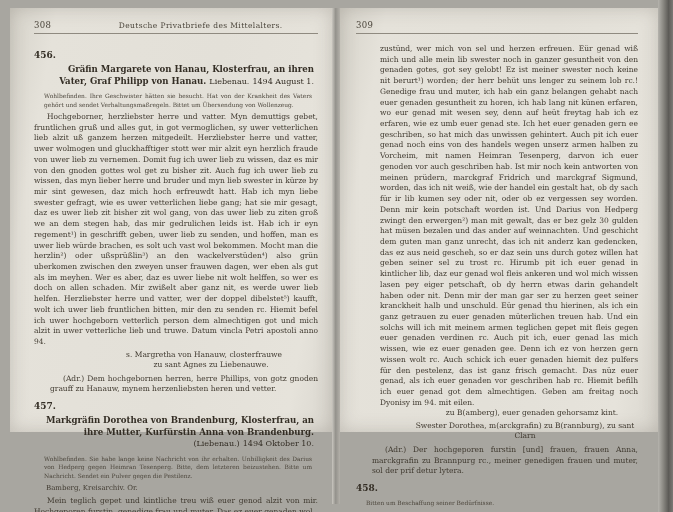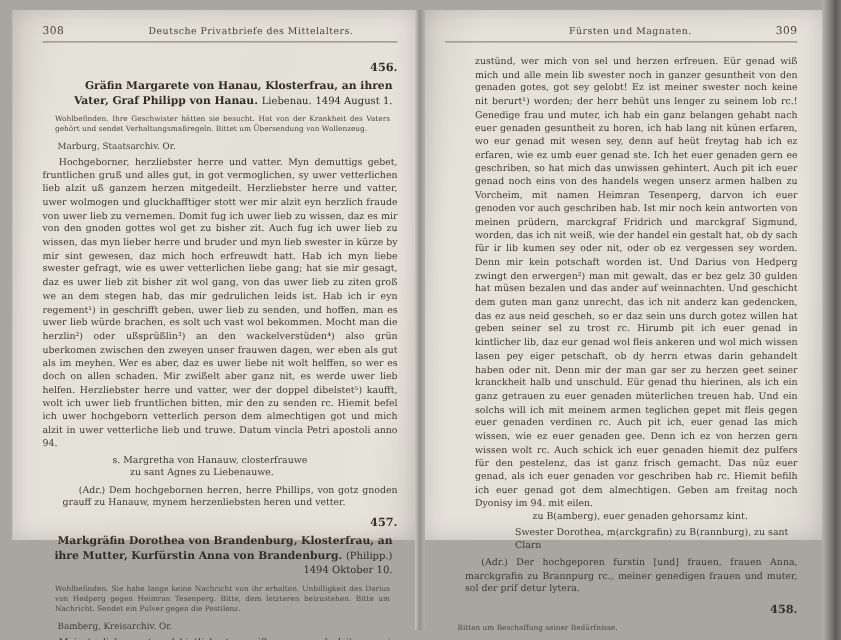--- a/index.html
+++ b/index.html
@@ -20,28 +20,28 @@
   .page.left{width:322px;margin-left:10px;padding:12px 14px 10px 24px;}
   .page.right{width:318px;padding:12px 20px 10px 16px;}
   .gutter{width:8px;height:496px;margin-top:8px;
     background:linear-gradient(90deg,#c9c6bf 0%,#94928c 45%,#b3b0a9 100%);}
   .edge{width:15px;height:512px;
     background:linear-gradient(90deg,#b5b3ad 0%,#8a8882 35%,#5d5b57 70%,#7b7975 100%);}
   .pagehead{display:flex;align-items:baseline;font-size:7.5px;letter-spacing:.4px;margin-bottom:10px;color:#4a443a;}
   .pagehead .num{font-size:8.5px;}
   .pagehead .title{flex:1;text-align:center;padding-left:32px;}
   .headrule{border-bottom:.5px solid #8f8a80;margin:-7px 0 10px 0;}
-  .secnum{text-align:right;font-weight:bold;font-size:9px;margin:6px 0 4px 0;color:#352f26;}
+  .secnum{text-align:left;font-weight:bold;font-size:9px;margin:6px 0 4px 0;color:#352f26;}
   .heading{text-align:right;font-weight:bold;font-size:8.6px;line-height:1.35;color:#332d24;margin:0 4px 3px 4px;}
   .heading .pd{font-weight:normal;font-size:8px;}
   .summary{font-size:5.9px;line-height:1.4;text-align:justify;margin:2px 6px 3px 10px;color:#4c463c;}
   .archive{font-size:7px;margin:1px 0 4px 12px;}
   .bodypar{font-size:7.5px;line-height:1.43;text-align:justify;text-indent:13px;margin:0;}
   .bodypar.cont{text-indent:0;margin-left:24px;}
-  .sig{font-size:7.5px;line-height:1.4;}
+  .sig{font-size:7.5px;text-align:center;line-height:1.4;}
   .sig.l1{padding-left:56px;margin-top:2px;}
   .sig.l2{padding-left:70px;}
   .addr{font-size:7.5px;line-height:1.43;text-align:justify;text-indent:13px;margin:3px 0 0 16px;}
 </style>
 </head>
 <body>
 
 <div class="spread">
 
   <div class="page left">
@@ -51,43 +51,41 @@
     </div>
     <div class="headrule"></div>
 
     <div class="secnum">456.</div>
     <div class="heading">
       <span>Gräfin Margarete von Hanau, Klosterfrau, an ihren Vater, Graf Philipp von Hanau.</span>
       <span class="pd">Liebenau.</span>
       <span class="pd">1494 August 1.</span>
     </div>
     <div class="summary">Wohlbefinden. Ihre Geschwister hätten sie besucht. Hat von der Krankheit des Vaters gehört und sendet Verhaltungsmaßregeln. Bittet um Übersendung von Wollenzeug.</div>
-    <div class="archive">Marburg, Staatsarchiv.  Or.</div>
     <p class="bodypar">Hochgeborner, herzliebster herre und vatter. Myn demuttigs gebet, fruntlichen gruß und alles gut, in got vermoglichen, sy uwer vetterlichen lieb alzit uß ganzem herzen mitgedeilt. Herzliebster herre und vatter, uwer wolmogen und gluckhafftiger stott wer mir alzit eyn herzlich fraude von uwer lieb zu vernemen. Domit fug ich uwer lieb zu wissen, daz es mir von den gnoden gottes wol get zu bisher zit. Auch fug ich uwer lieb zu wissen, das myn lieber herre und bruder und myn lieb swester in kürze by mir sint gewesen, daz mich hoch erfreuwdt hatt. Hab ich myn liebe swester gefragt, wie es uwer vetterlichen liebe gang; hat sie mir gesagt, daz es uwer lieb zit bisher zit wol gang, von das uwer lieb zu ziten groß we an dem stegen hab, das mir gedrulichen leids ist. Hab ich ir eyn regement¹) in geschrifft geben, uwer lieb zu senden, und hoffen, man es uwer lieb würde brachen, es solt uch vast wol bekommen. Mocht man die herzlin²) oder ußsprüßlin³) an den wackelverstüden⁴) also grün uberkomen zwischen den zweyen unser frauwen dagen, wer eben als gut als im meyhen. Wer es aber, daz es uwer liebe nit wolt helffen, so wer es doch on allen schaden. Mir zwißelt aber ganz nit, es werde uwer lieb helfen. Herzliebster herre und vatter, wer der doppel dibelstet⁵) kaufft, wolt ich uwer lieb fruntlichen bitten, mir den zu senden rc. Hiemit befel ich uwer hochgeborn vetterlich person dem almechtigen got und mich alzit in uwer vetterliche lieb und truwe. Datum vincla Petri apostoli anno 94.</p>
     <div class="sig l1">s. Margretha von Hanauw, closterfrauwe</div>
     <div class="sig l2">zu sant Agnes zu Liebenauwe.</div>
     <p class="addr">(Adr.) Dem hochgebornen herren, herre Phillips, von gotz gnoden grauff zu Hanauw, mynem herzenliebsten heren und vetter.</p>
 
     <div class="secnum">457.</div>
     <div class="heading">
       <span>Markgräfin Dorothea von Brandenburg, Klosterfrau, an ihre Mutter, Kurfürstin Anna von Brandenburg.</span>
-      <span class="pd">(Philipp.)</span>
+      <span class="pd">(Liebenau.)</span>
       <span class="pd">1494 Oktober 10.</span>
     </div>
     <div class="summary">Wohlbefinden. Sie habe lange keine Nachricht von ihr erhalten. Unbilligkeit des Darius von Hedperg gegen Heimran Tesenperg. Bitte, dem letzteren beizustehen. Bitte um Nachricht. Sendet ein Pulver gegen die Pestilenz.</div>
     <div class="archive">Bamberg, Kreisarchiv.  Or.</div>
     <p class="bodypar">Mein teglich gepet und kintliche treu wiß euer genod alzit von mir. Hochgeporen furstin, genedige frau und muter. Das ez euer genaden wol</p>
 
   </div>
 
   <div class="gutter"></div>
 
   <div class="page right">
     <div class="pagehead">
-      <span class="title">Fürsten und Magnaten.</span>
       <span class="num">309</span>
     </div>
     <div class="headrule"></div>
 
     <p class="bodypar cont">zustünd, wer mich von sel und herzen erfreuen. Eür genad wiß mich und alle mein lib swester noch in ganzer gesuntheit von den genaden gotes, got sey gelobt! Ez ist meiner swester noch keine nit berurt¹) worden; der herr behüt uns lenger zu seinem lob rc.! Genedige frau und muter, ich hab ein ganz belangen gehabt nach euer genaden gesuntheit zu horen, ich hab lang nit künen erfaren, wo eur genad mit wesen sey, denn auf heüt freytag hab ich ez erfaren, wie ez umb euer genad ste. Ich het euer genaden gern ee geschriben, so hat mich das unwissen gehintert. Auch pit ich euer genad noch eins von des handels wegen unserz armen halben zu Vorcheim, mit namen Heimran Tesenperg, darvon ich euer genoden vor auch geschriben hab. Ist mir noch kein antworten von meinen prüdern, marckgraf Fridrich und marckgraf Sigmund, worden, das ich nit weiß, wie der handel ein gestalt hat, ob dy sach für ir lib kumen sey oder nit, oder ob ez vergessen sey worden. Denn mir kein potschaft worden ist. Und Darius von Hedperg zwingt den erwergen²) man mit gewalt, das er bez gelz 30 gulden hat müsen bezalen und das ander auf weinnachten. Und geschicht dem guten man ganz unrecht, das ich nit anderz kan gedencken, das ez aus neid gescheh, so er daz sein uns durch gotez willen hat geben seiner sel zu trost rc. Hirumb pit ich euer genad in kintlicher lib, daz eur genad wol fleis ankeren und wol mich wissen lasen pey eiger petschaft, ob dy herrn etwas darin gehandelt haben oder nit. Denn mir der man gar ser zu herzen geet seiner kranckheit halb und unschuld. Eür genad thu hierinen, als ich ein ganz getrauen zu euer genaden müterlichen treuen hab. Und ein solchs will ich mit meinem armen teglichen gepet mit fleis gegen euer genaden verdinen rc. Auch pit ich, euer genad las mich wissen, wie ez euer genaden gee. Denn ich ez von herzen gern wissen wolt rc. Auch schick ich euer genaden hiemit dez pulfers für den pestelenz, das ist ganz frisch gemacht. Das nüz euer genad, als ich euer genaden vor geschriben hab rc. Hiemit befilh ich euer genad got dem almechtigen. Geben am freitag noch Dyonisy im 94. mit eilen.</p>
     <div class="sig l2">zu B(amberg), euer genaden gehorsamz kint.</div>
     <div class="sig l1">Swester Dorothea, m(arckgrafin) zu B(rannburg), zu sant Clarn</div>
     <p class="addr">(Adr.) Der hochgeporen furstin [und] frauen, frauen Anna, marckgrafin zu Brannpurg rc., meiner genedigen frauen und muter, sol der prif detur lytera.</p>
 
     <div class="secnum">458.</div>

